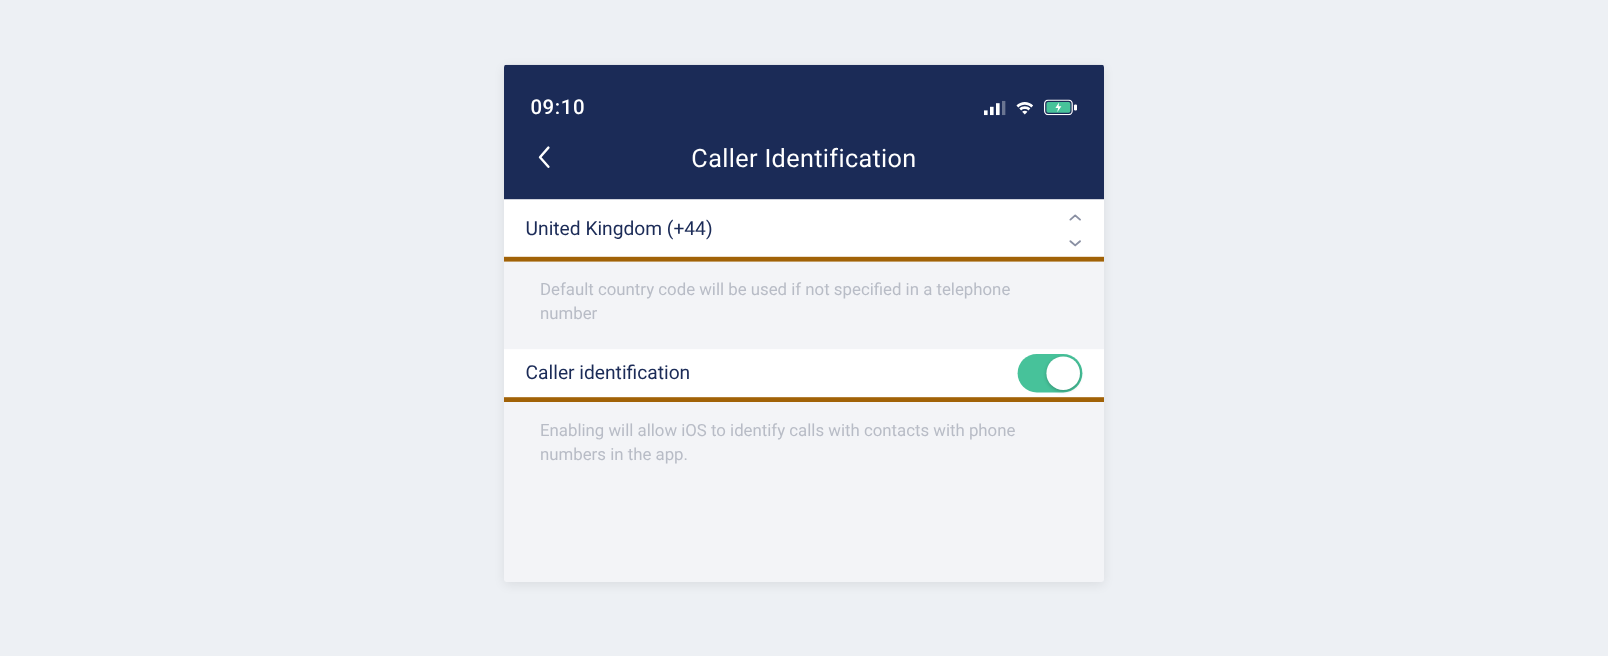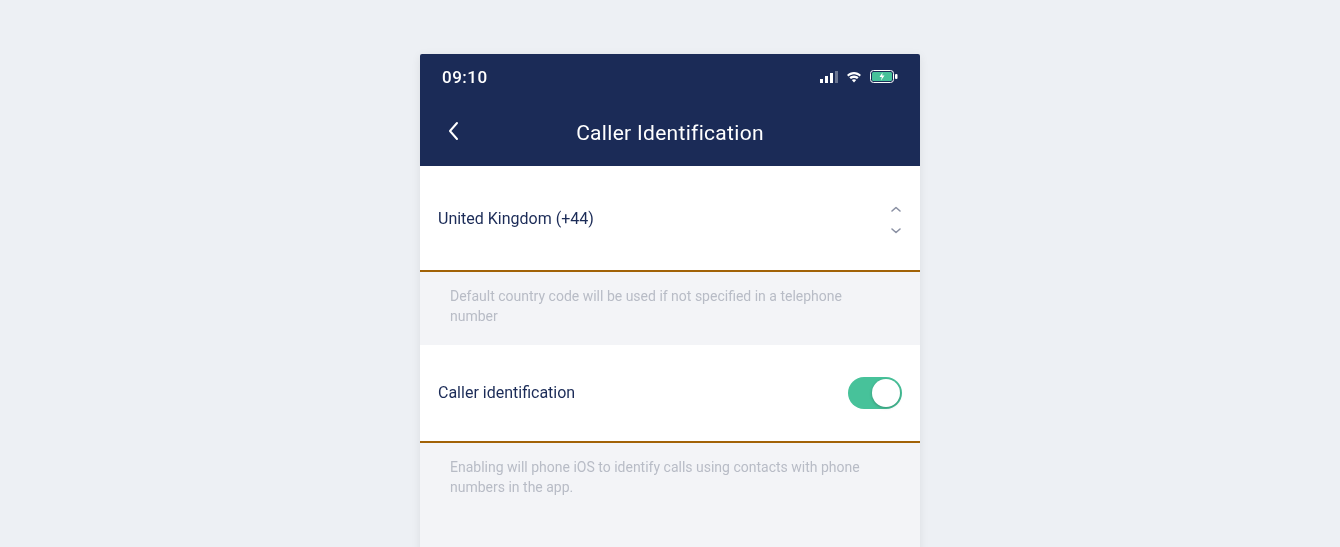--- a/index.html
+++ b/index.html
@@ -17,21 +17,21 @@
     width: 500px;
     background: #f3f4f7;
     box-shadow: 0 2px 10px rgba(0,0,0,0.08);
     border-radius: 2px;
     overflow: hidden;
   }
   .status-bar {
     background: #1b2b57;
     height: 46px;
     display: flex;
-    align-items: center;
+    align-items: flex-end;
     justify-content: space-between;
     padding: 0 22px;
     color: #fff;
   }
   .status-time {
     font-size: 17px;
     font-weight: 500;
     letter-spacing: 0.5px;
   }
   .status-icons {
@@ -60,25 +60,25 @@
     justify-content: center;
     cursor: pointer;
   }
   .nav-title {
     font-size: 21px;
     font-weight: 400;
     letter-spacing: 0.3px;
   }
   .row {
     background: #fff;
-    padding: 32px 18px;
+    padding: 4px 18px;
     display: flex;
     align-items: center;
     justify-content: space-between;
-    border-bottom: 2px solid #a16207;
+    border-bottom: 4px solid #a16207;
   }
   .row-label {
     font-size: 16px;
     color: #1b2b57;
   }
   .stepper {
     display: flex;
     flex-direction: column;
     gap: 2px;
     cursor: pointer;
@@ -173,16 +173,16 @@
 
   <div class="helper-text">Default country code will be used if not specified in a telephone number</div>
 
   <div class="row">
     <span class="row-label">Caller identification</span>
     <div class="toggle">
       <div class="toggle-knob"></div>
     </div>
   </div>
 
-  <div class="helper-text">Enabling will phone iOS to identify calls using contacts with phone numbers in the app.</div>
+  <div class="helper-text">Enabling will allow iOS to identify calls with contacts with phone numbers in the app.</div>
 
   <div class="bottom-pad"></div>
 </div>
 
 </body></html>

